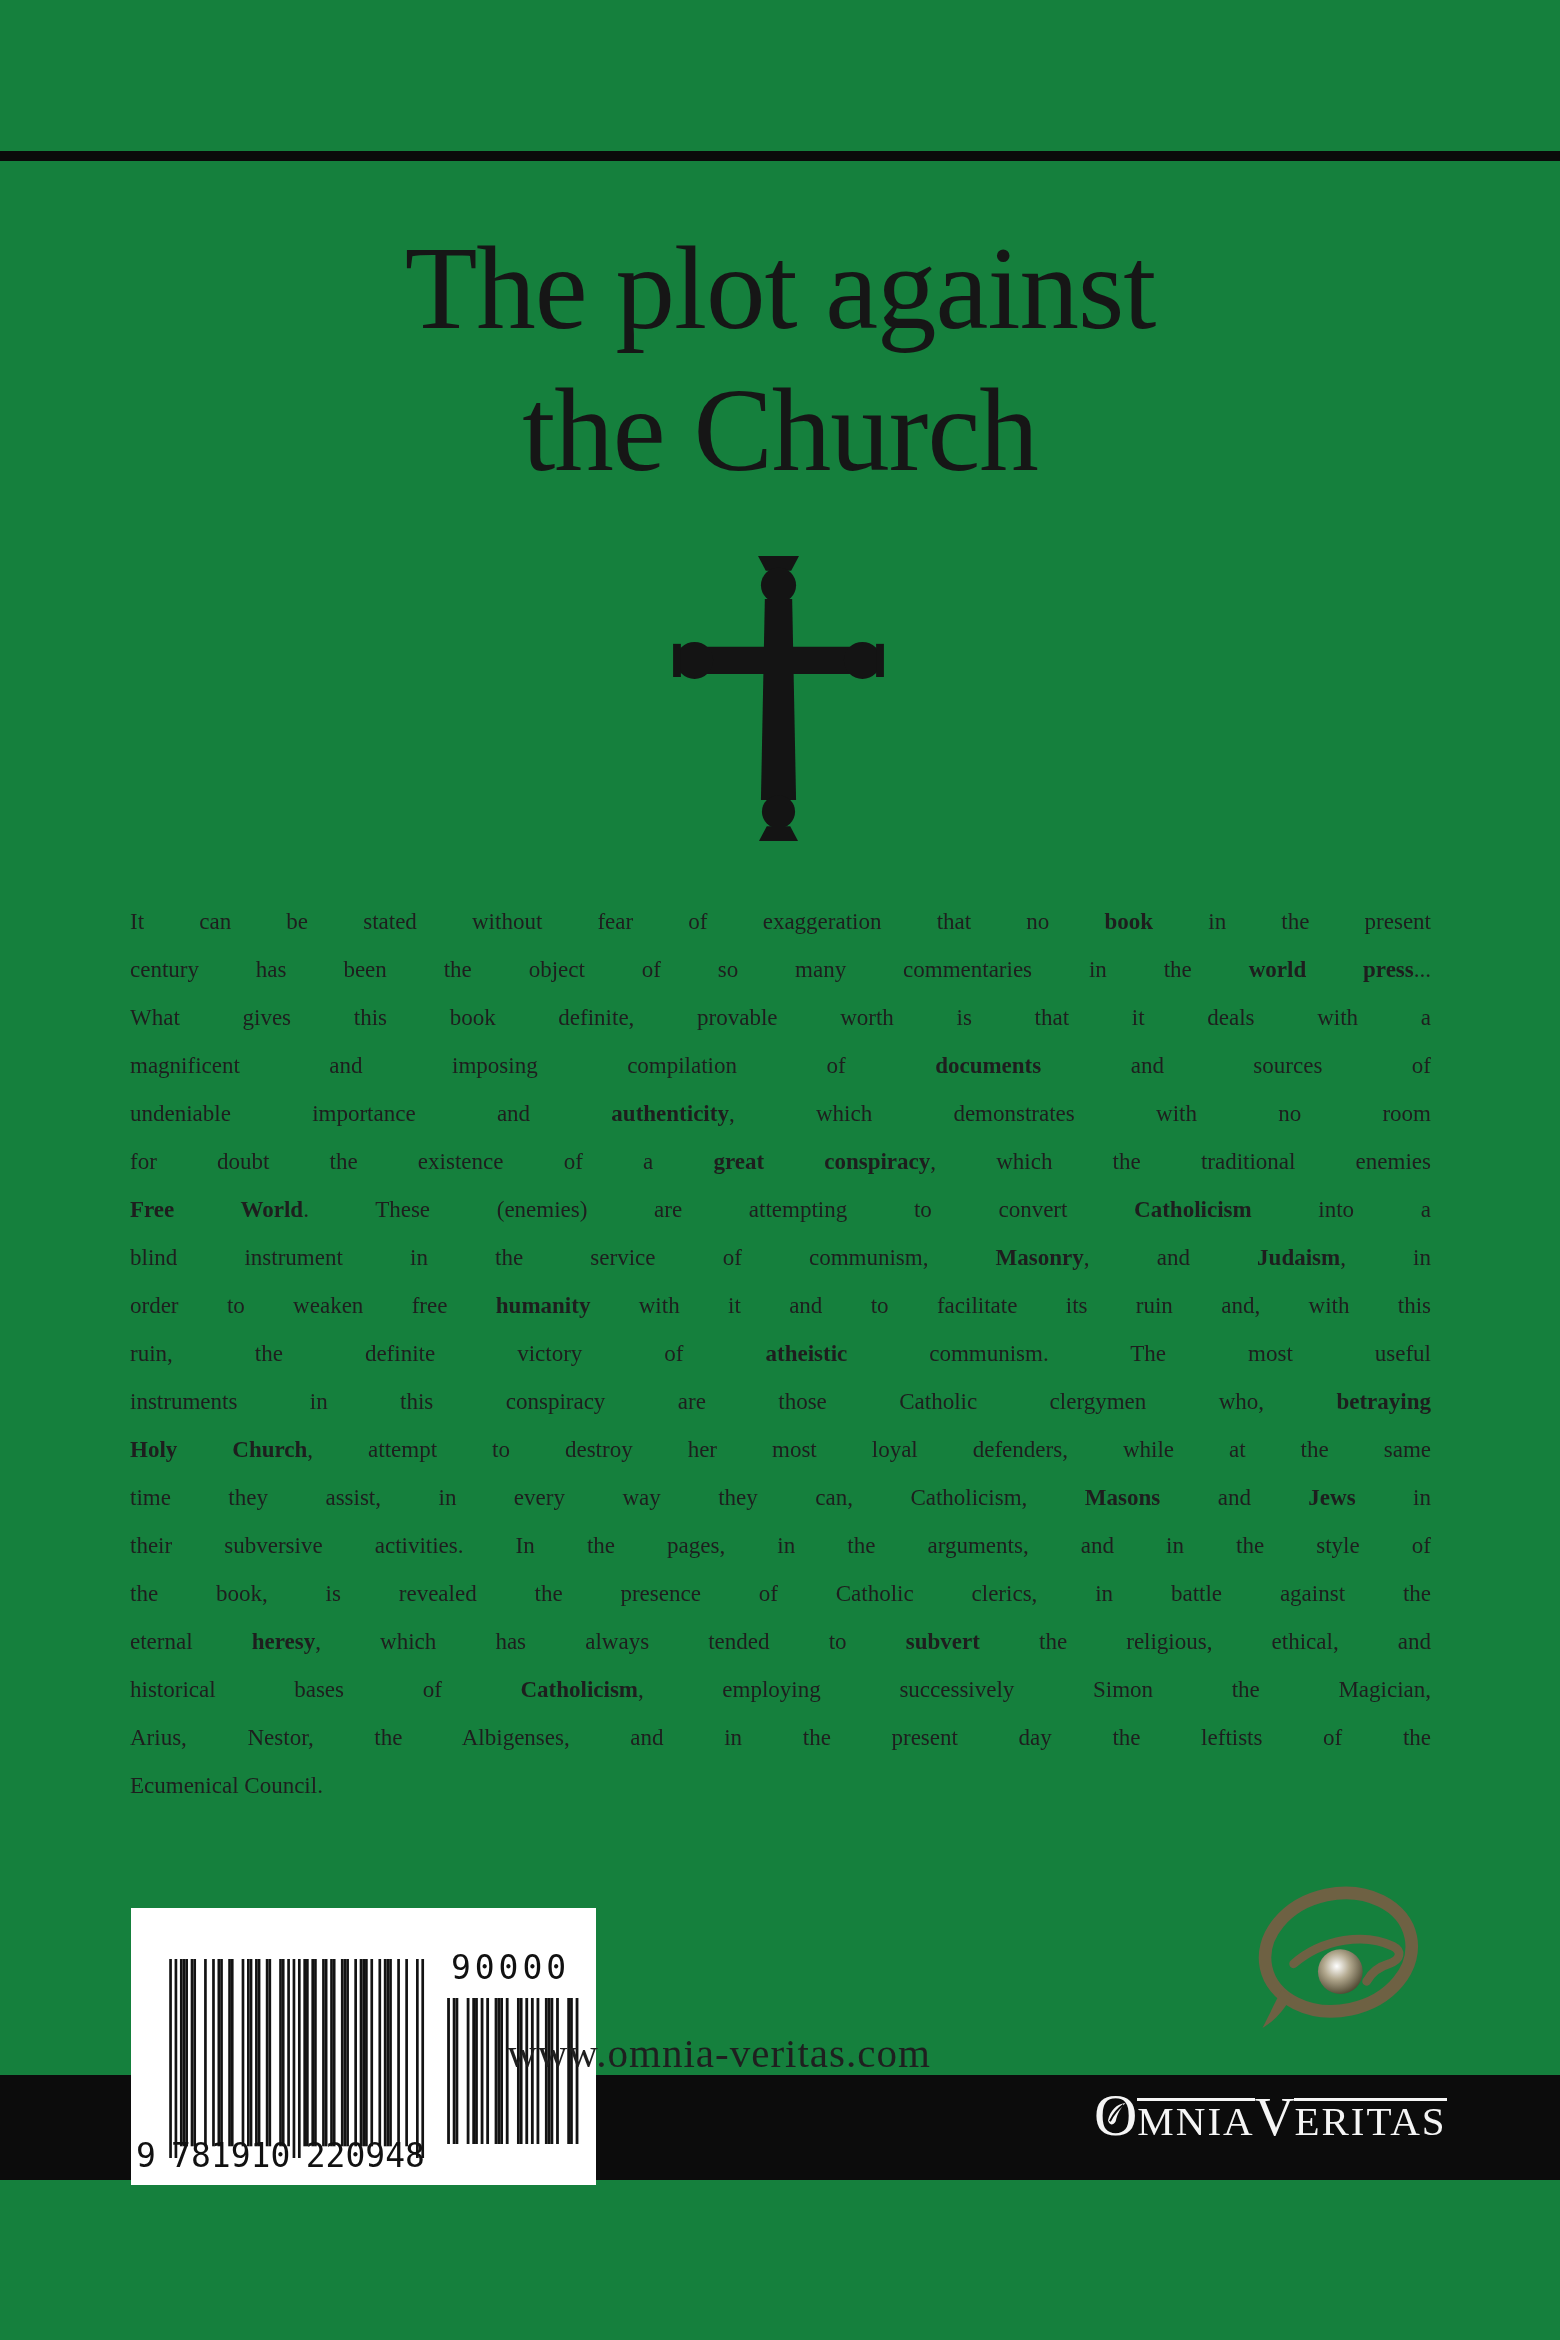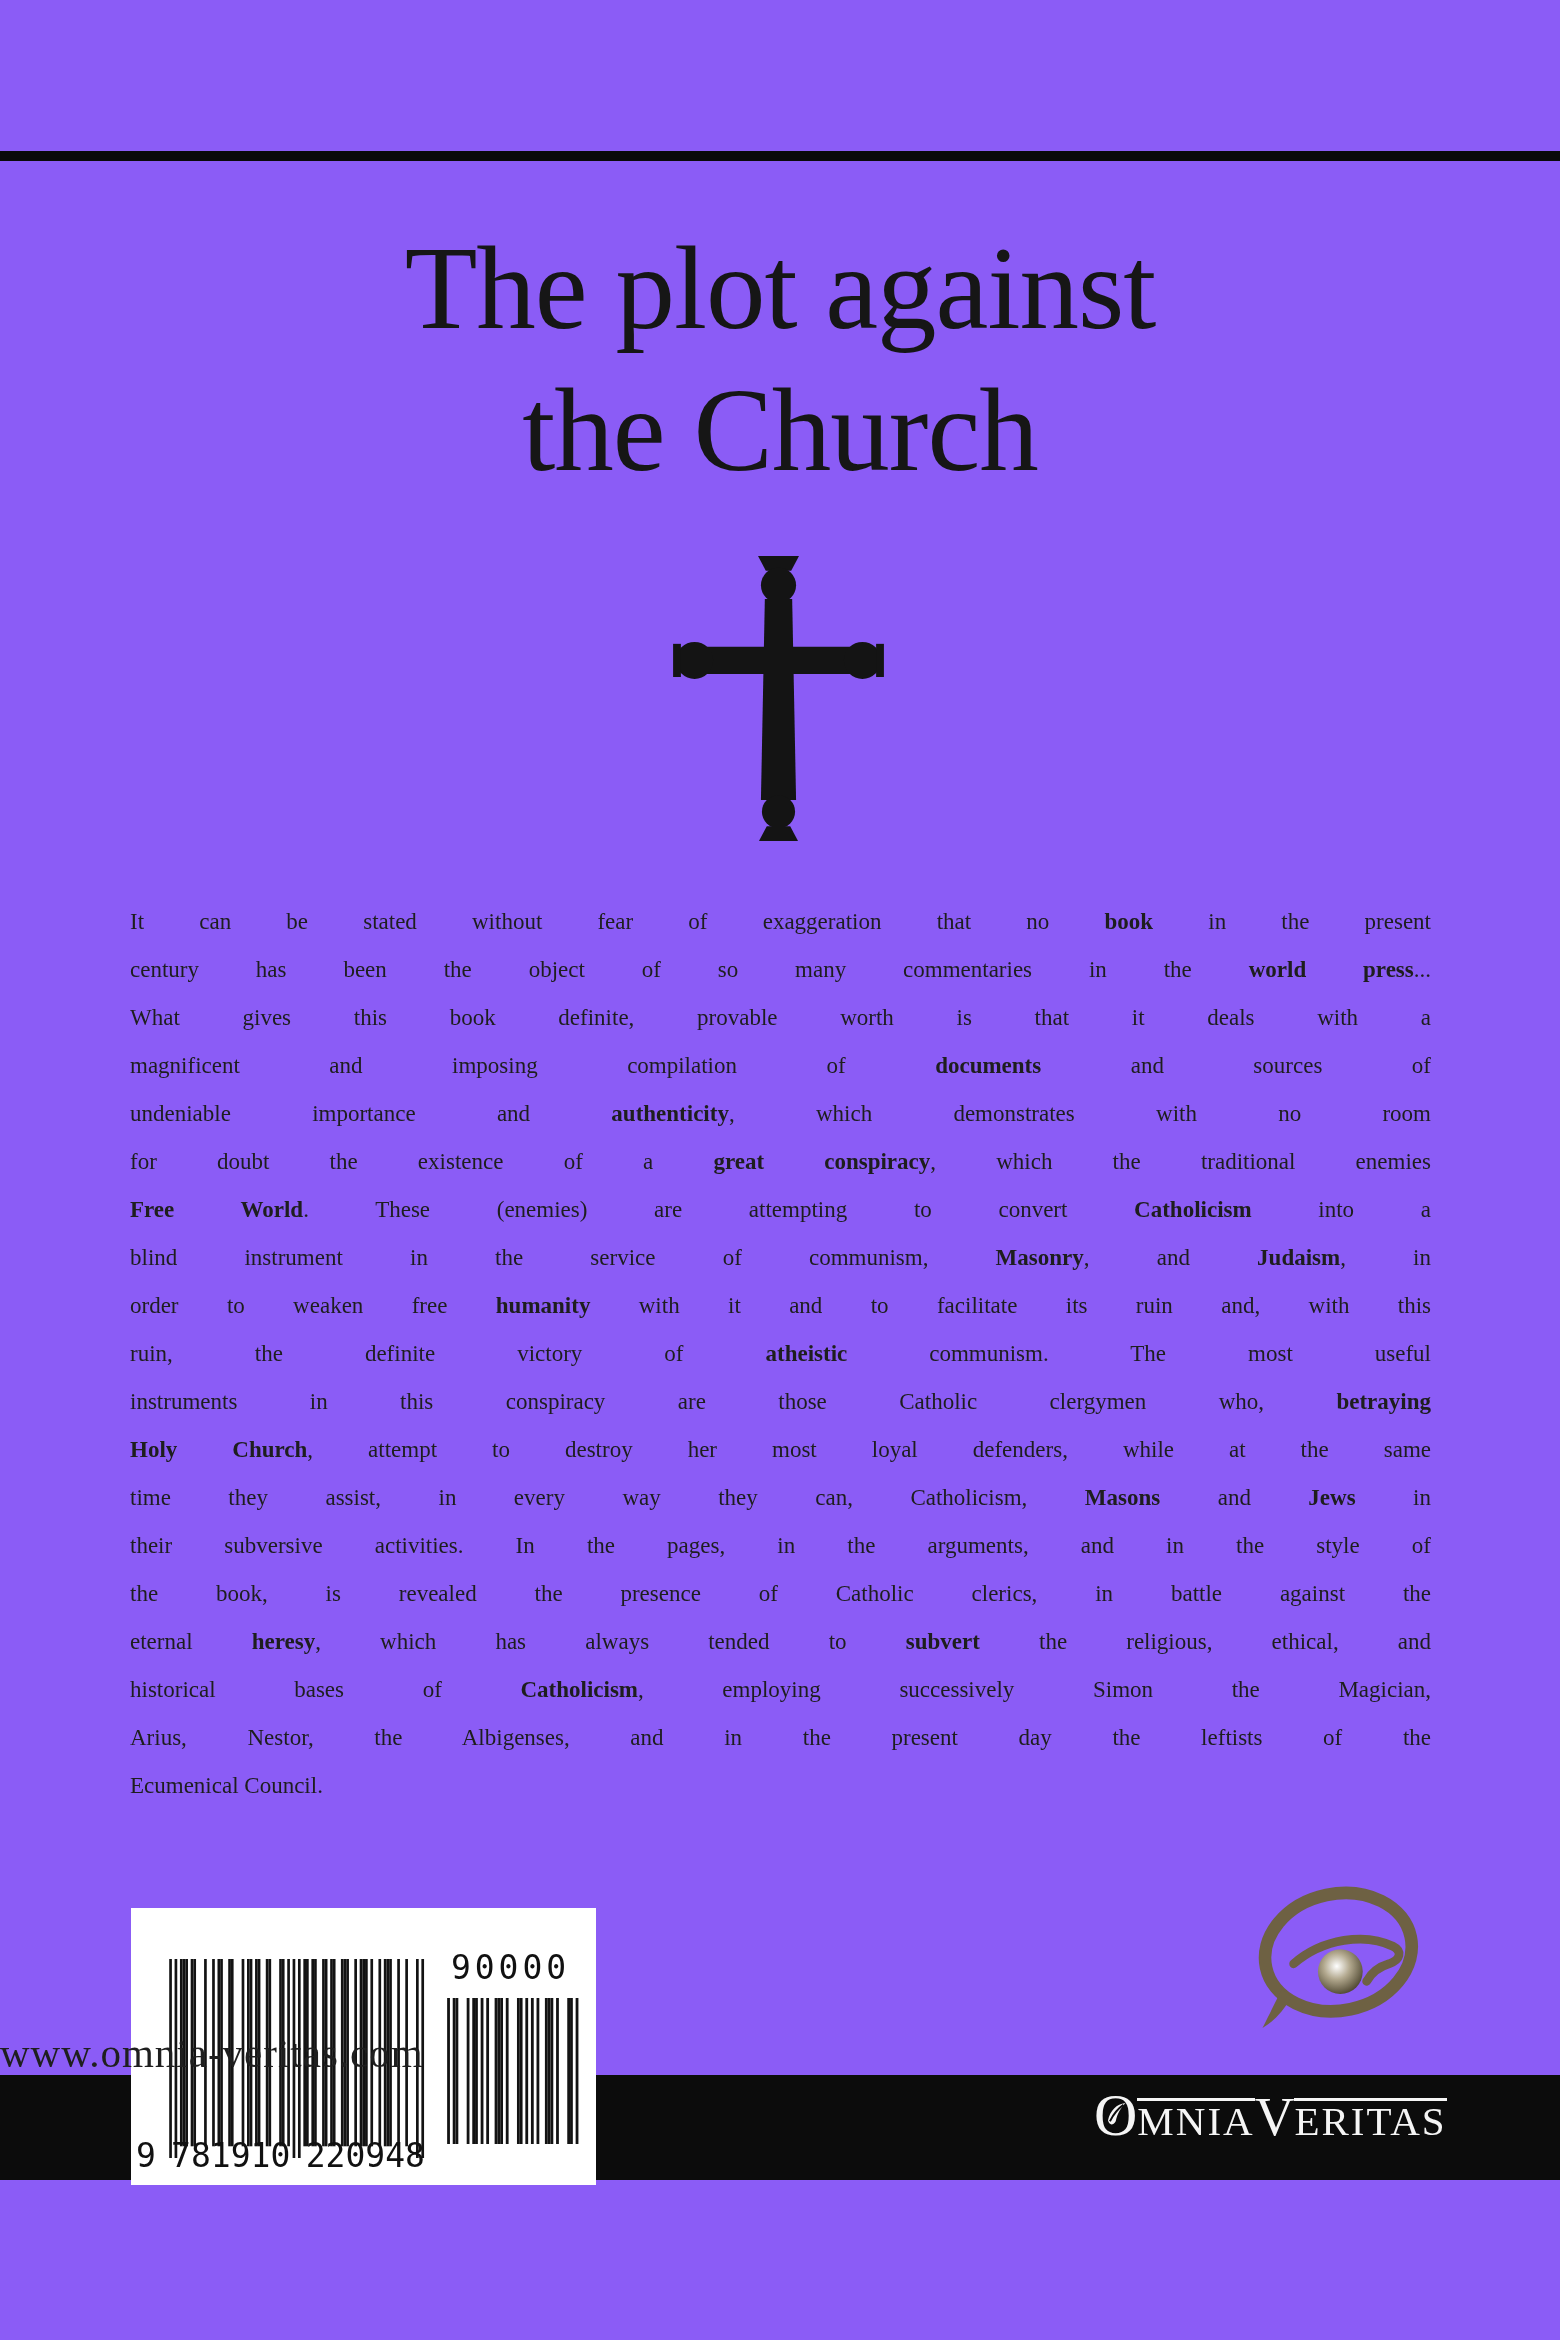--- a/index.html
+++ b/index.html
@@ -1,16 +1,16 @@
 <!DOCTYPE html>
 <html><head>
 <meta charset="utf-8">
 <style>
   html,body{margin:0;padding:0;background:#e8e8e8;}
-  .cover{position:relative;width:1560px;height:2341px;background:#8b5cf6;overflow:hidden;
+  .cover{position:relative;width:1560px;height:2341px;background:#15803d;overflow:hidden;
          font-family:"Liberation Serif", serif;color:#1e1e1e;}
   .abs{position:absolute;}
   .top-rule{left:0;top:151px;width:1560px;height:9.8px;background:#0a0a0a;}
   .title{left:0;top:217px;width:1560px;text-align:center;font-size:119px;line-height:142px;
          font-weight:normal;color:#161616;margin:0;letter-spacing:-1px;}
   .cross{left:673px;top:556px;}
   .synopsis{left:130px;top:898px;width:1301px;font-size:23px;line-height:48px;color:#1e1e1e;}
   .tline{text-align:justify;text-align-last:justify;white-space:nowrap;}
   .tline.last{text-align-last:left;}
   .tline .b{font-weight:bold;}
@@ -19,21 +19,21 @@
   .isbn{position:absolute;left:0;top:11.7px;width:465px;text-align:center;
         font-family:"DejaVu Sans Mono", monospace;font-size:32px;font-weight:bold;
         letter-spacing:0px;color:#111;}
   .ean13{position:absolute;left:38px;top:51px;}
   .bdigits{position:absolute;left:4.9px;top:228px;width:289px;display:flex;justify-content:space-between;
            font-family:"DejaVu Sans Mono", monospace;font-size:33px;color:#111;}
   .supnum{position:absolute;left:313px;top:40px;width:133px;text-align:center;
           font-family:"DejaVu Sans Mono", monospace;font-size:33px;letter-spacing:3.9px;color:#111;}
   .ean5{position:absolute;left:313px;top:90px;}
   .eyelogo{left:1241px;top:1884px;}
-  .website{left:0;top:2029px;width:1438px;text-align:left;font-size:41px;letter-spacing:1px;color:#1f1f1f;}
+  .website{left:0;top:2029px;width:1438px;text-align:center;font-size:41px;letter-spacing:1px;color:#1f1f1f;}
   .wordmark{left:1094px;top:2087px;width:390px;height:78px;color:#f5f5f5;line-height:57px;white-space:nowrap;}
   .wm-o{font-size:60px;position:relative;}
   .wm-v{font-size:55px;}
   .wm-small{font-size:41px;letter-spacing:2px;position:relative;display:inline-block;line-height:1;
             border-top:3.9px solid #f5f5f5;padding-top:0;}
   .wm-o-wrap{position:relative;display:inline-block;}
   .leaf-in-o{position:absolute;left:10.7px;top:13.7px;}
 </style>
 </head>
 <body>

